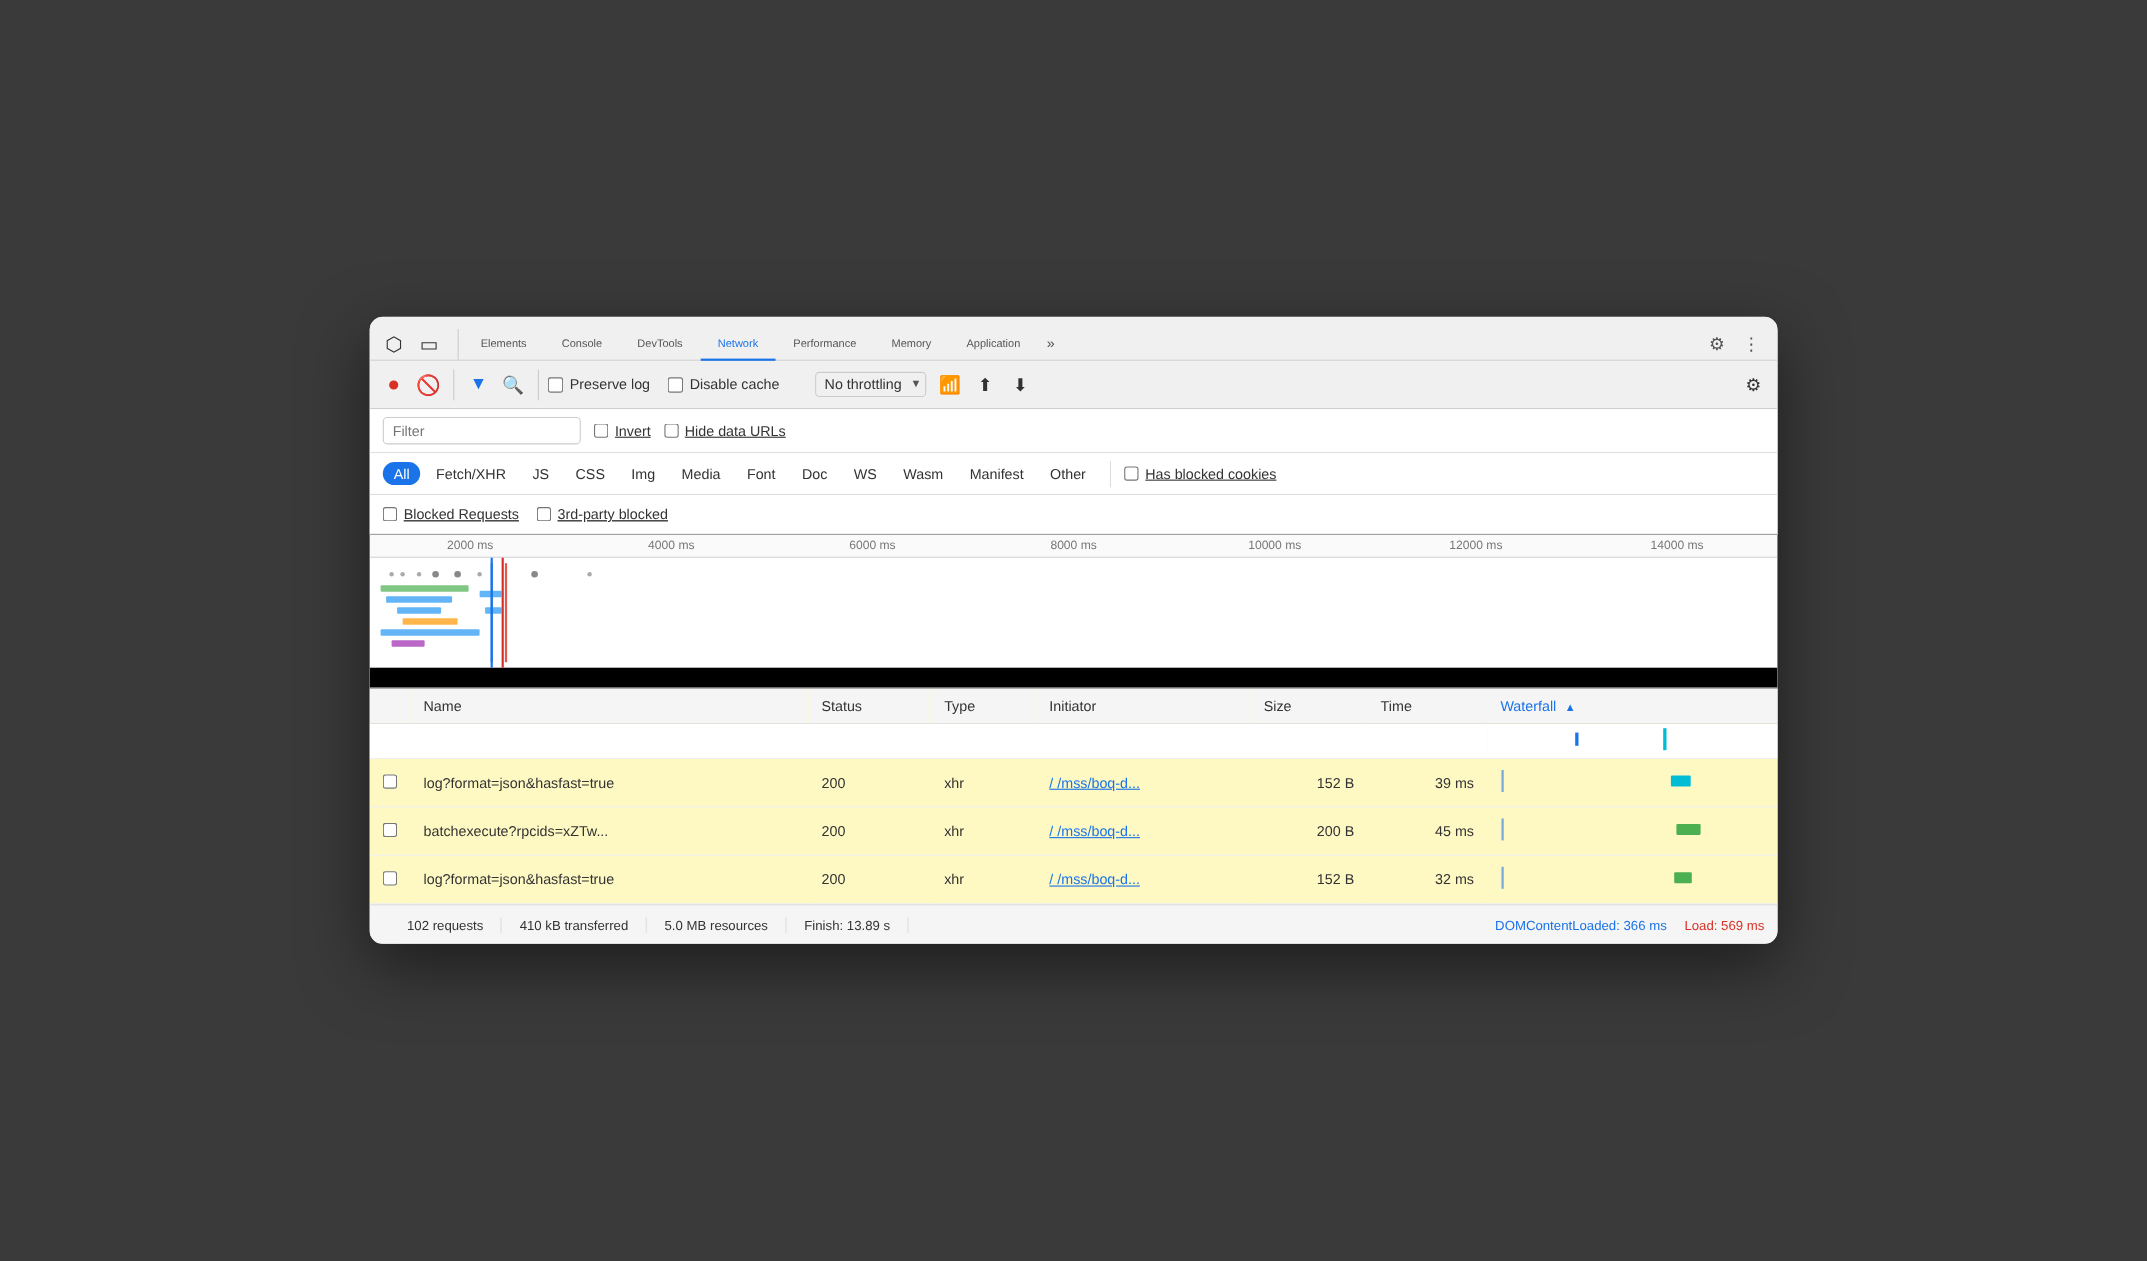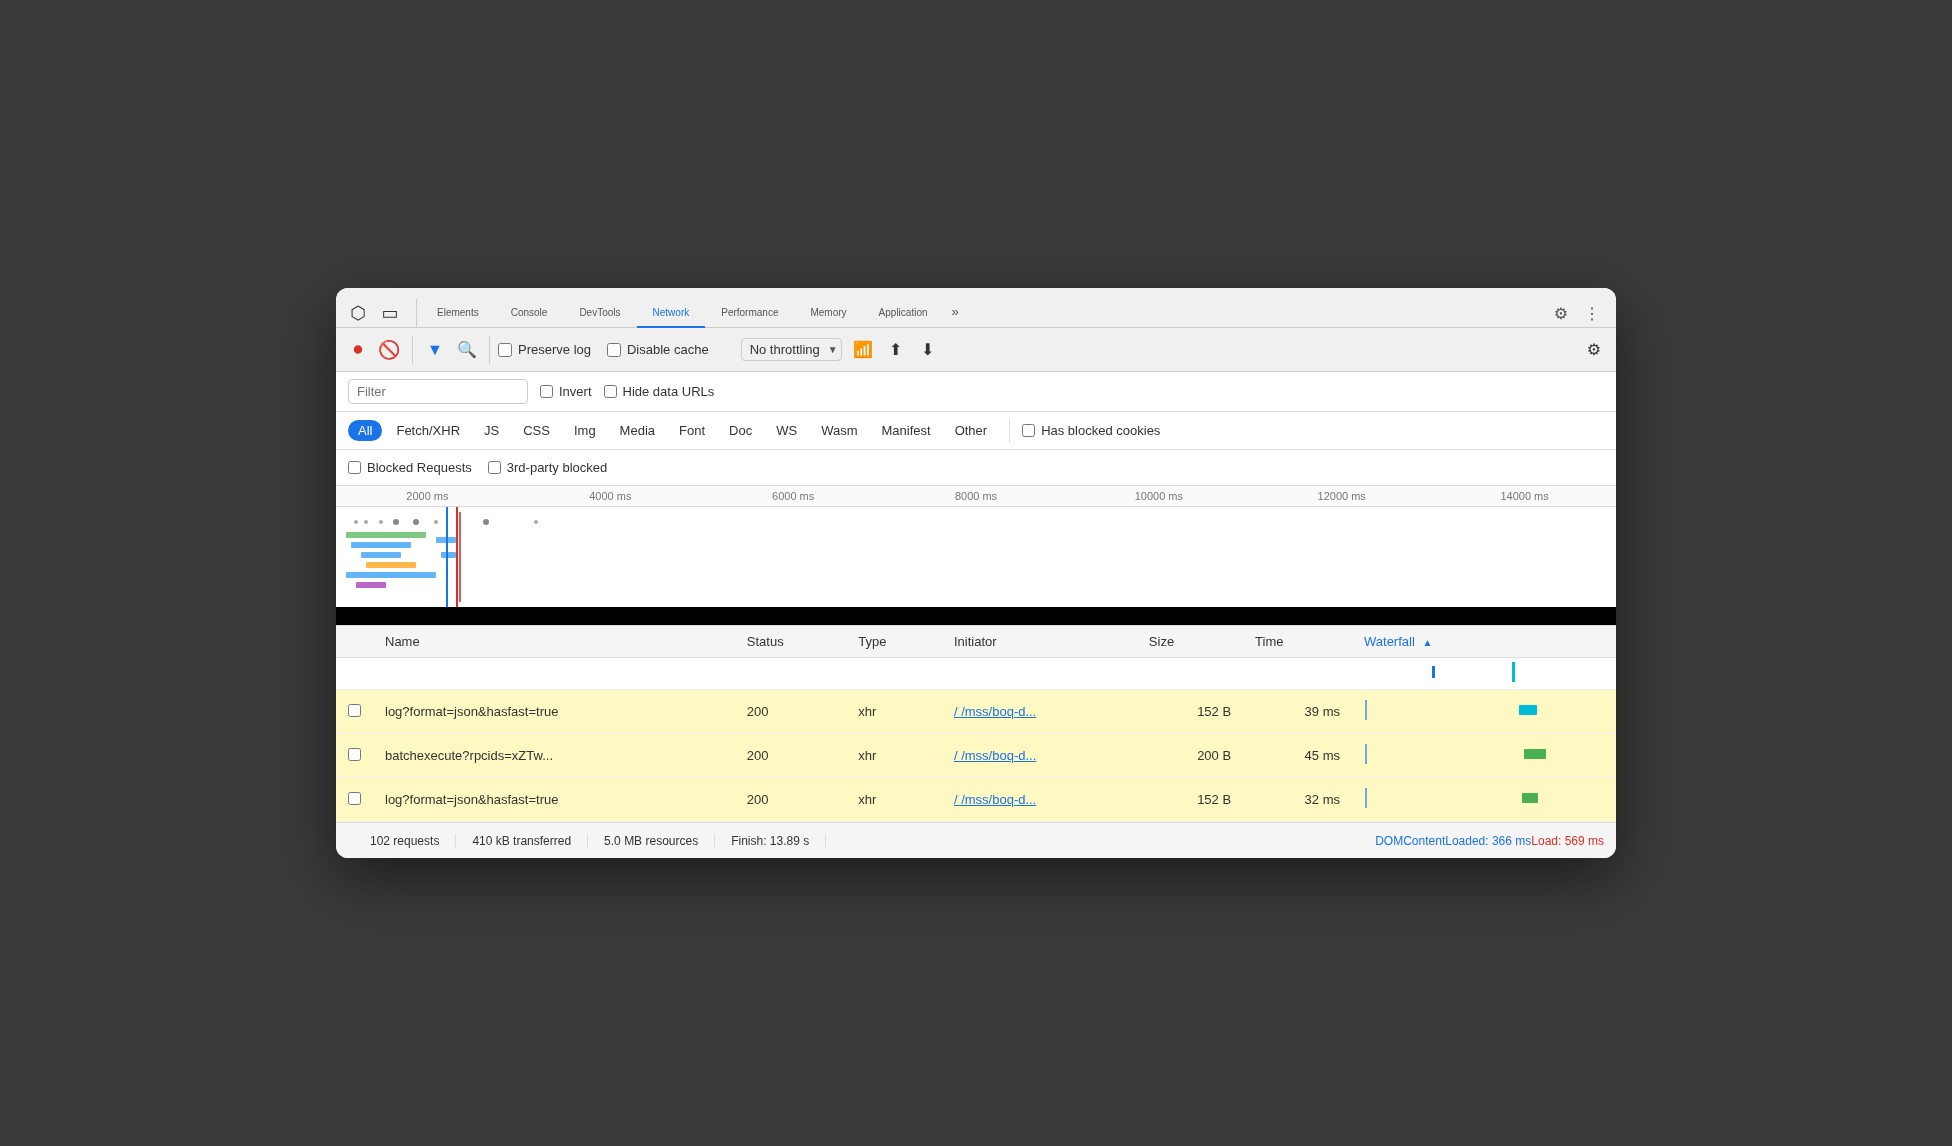--- a/index.html
+++ b/index.html
@@ -160,20 +160,21 @@
       font-size: 13px;
       width: 180px;
       outline: none;
     }
     .filter-checkbox-group {
       display: flex;
       align-items: center;
       gap: 6px;
       font-size: 13px;
       color: #333;
+      text-decoration: underline;
     }
     .type-filter-bar {
       background: #fff;
       border-bottom: 1px solid #ddd;
       display: flex;
       align-items: center;
       padding: 4px 12px;
       gap: 4px;
       height: 38px;
     }
@@ -197,20 +198,21 @@
       margin: 0 8px;
     }
     .blocked-bar {
       background: #fff;
       border-bottom: 1px solid #ddd;
       display: flex;
       align-items: center;
       padding: 4px 12px;
       gap: 16px;
       height: 36px;
+      text-decoration: underline;
     }
     .blocked-checkbox-group {
       display: flex;
       align-items: center;
       gap: 6px;
       font-size: 13px;
       color: #333;
     }
     .timeline-area {
       background: #000000;
@@ -311,20 +313,21 @@
     .status-item {
       padding: 0 16px;
       border-right: 1px solid #ddd;
     }
     .status-item:first-child { padding-left: 0; margin-left: 22px; }
     .status-item:last-child { border-right: none; }
     .status-dom {
       color: #1a73e8;
       font-weight: 500;
       margin-left: auto;
+      padding-right: 16px;
     }
     .status-load {
       color: #d93025;
       font-weight: 500;
     }
     .sort-arrow {
       font-size: 10px;
       margin-left: 4px;
     }
   </style>

